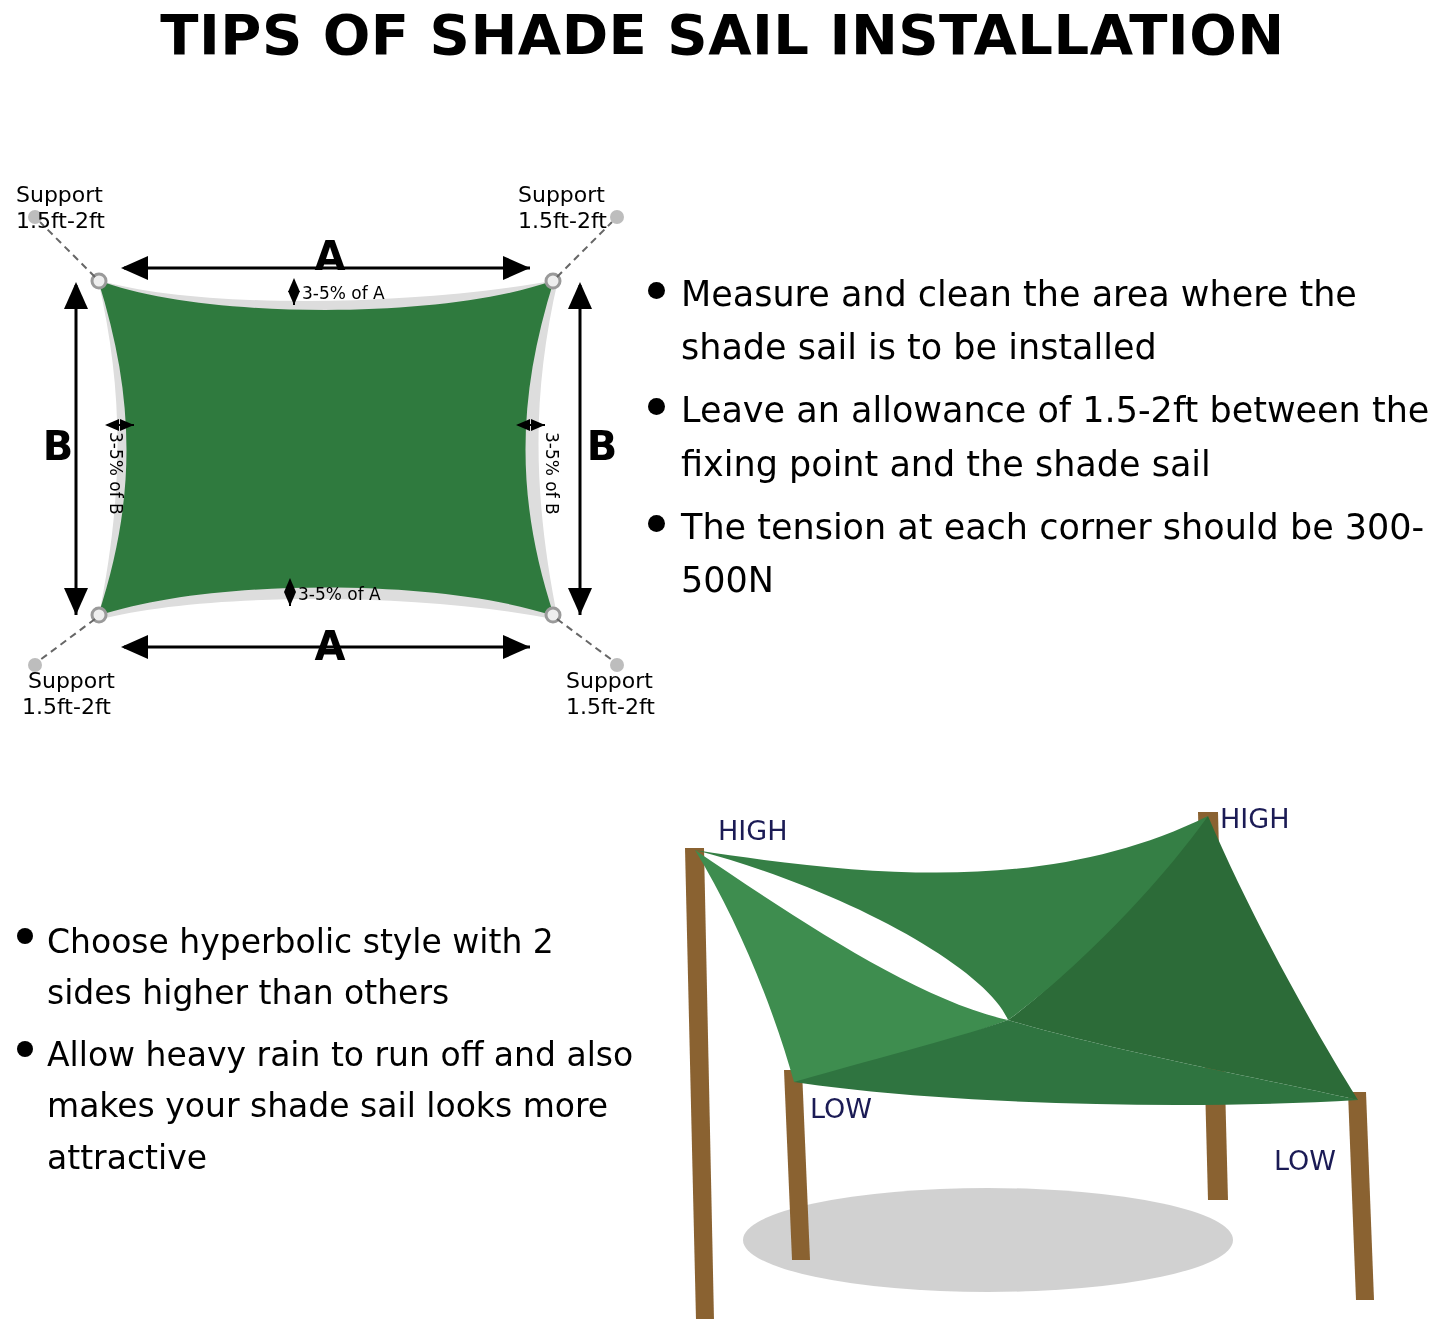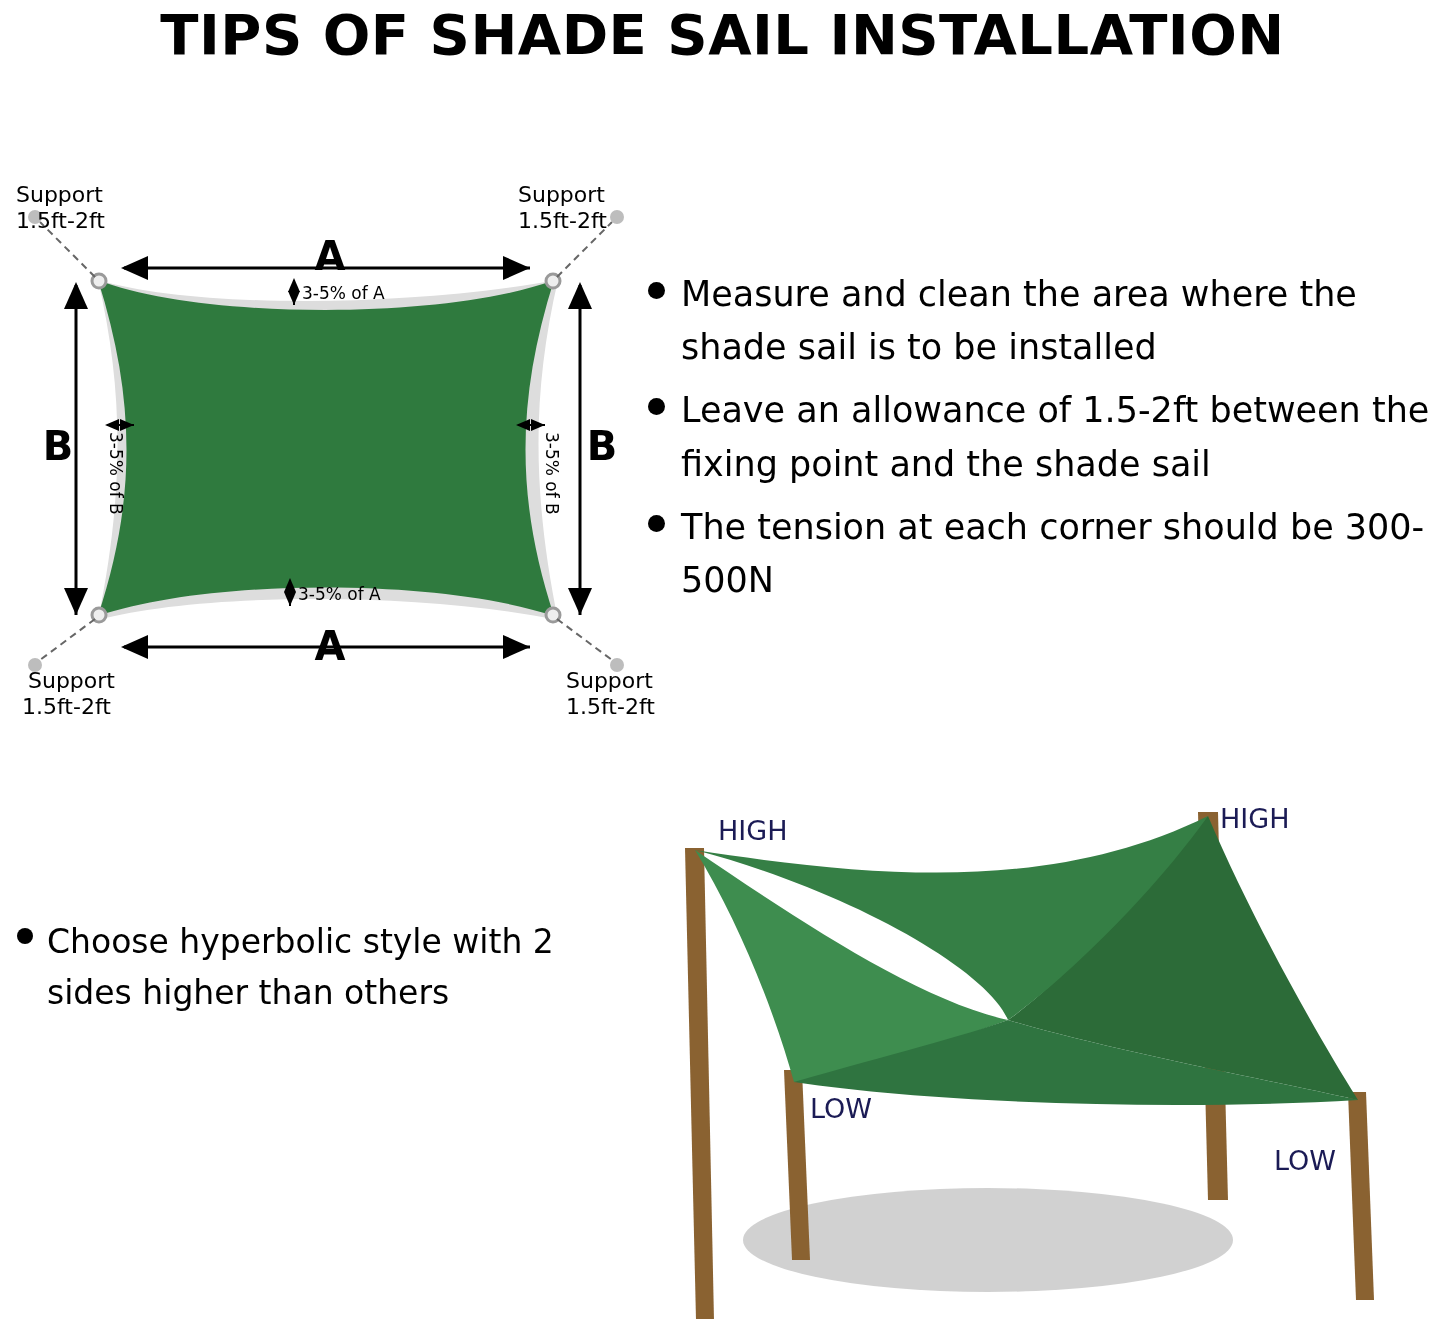--- a/index.html
+++ b/index.html
@@ -206,20 +206,24 @@
     <span class="bullet-dot"></span>
     <span class="bullet-text">The tension at each corner should be 300-500N</span>
   </div>
 </div>
 
 <div class="bullets-bottom">
   <div class="bullet-row">
     <span class="bullet-dot"></span>
     <span class="bullet-text">Choose hyperbolic style with 2 sides higher than others</span>
   </div>
+  <div class="bullet-row">
+    <span class="bullet-dot"></span>
+    <span class="bullet-text">Allow heavy rain to run off and also makes your shade sail looks more attractive</span>
+  </div>
 </div>
 
 <div class="diagram-bottom">
   <svg width="825" height="549" viewBox="0 0 825 549" xmlns="http://www.w3.org/2000/svg">
 
     <ellipse cx="400" cy="470" rx="245" ry="52" fill="#c9c9c9" opacity="0.85"></ellipse>
 
     <polygon points="97,78 116,78 126,550 108,550" fill="#8a6231"></polygon>
     <polygon points="610,42 630,42 640,430 620,430" fill="#8a6231"></polygon>
     <polygon points="196,300 214,300 222,490 204,490" fill="#8a6231"></polygon>

